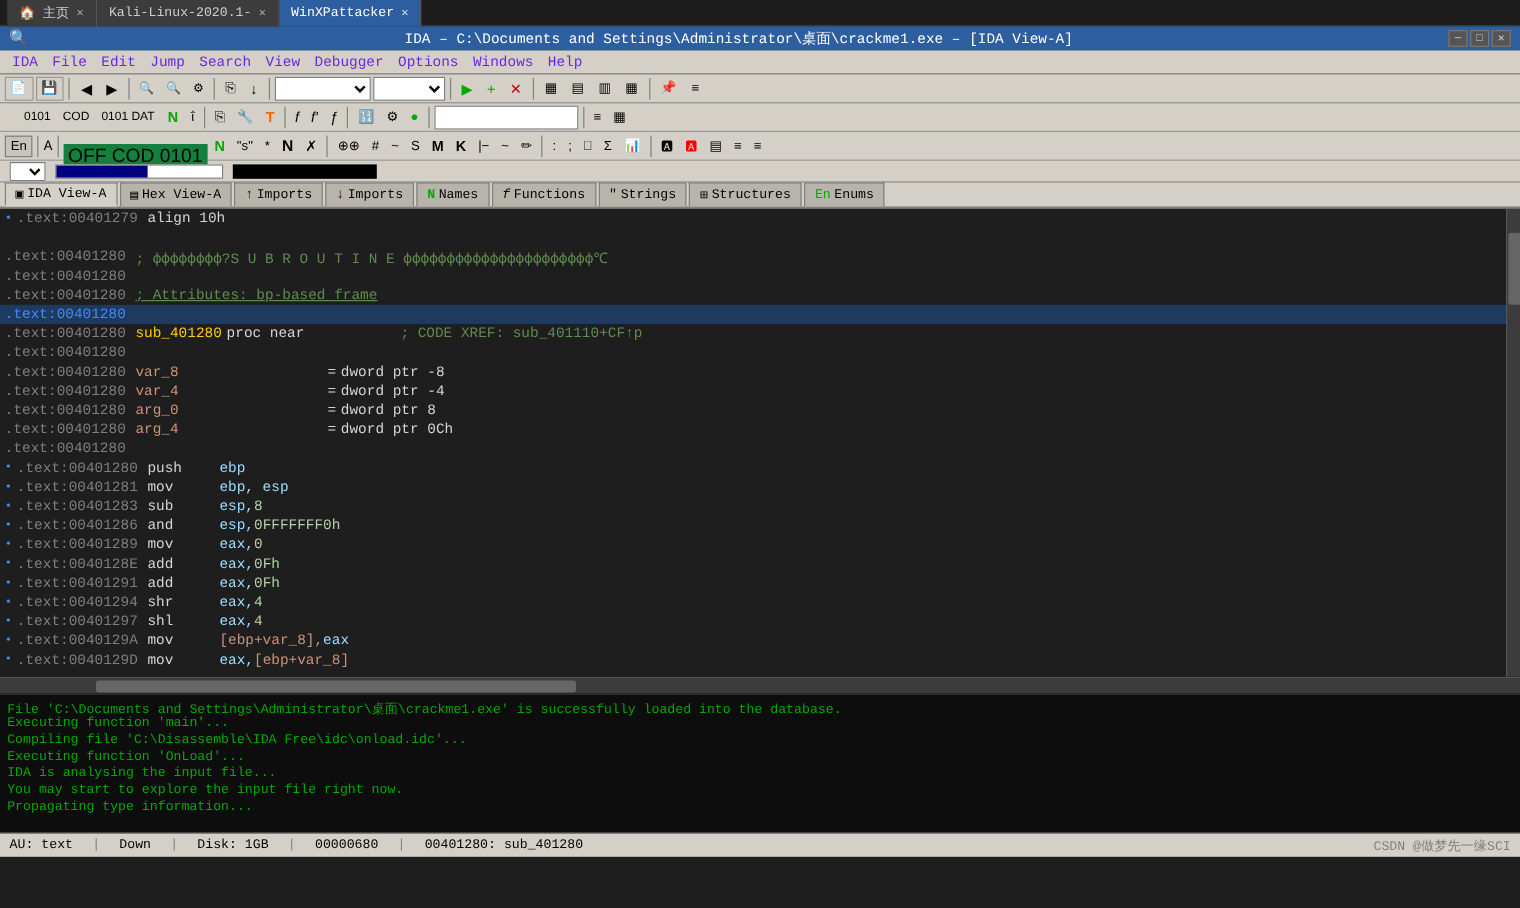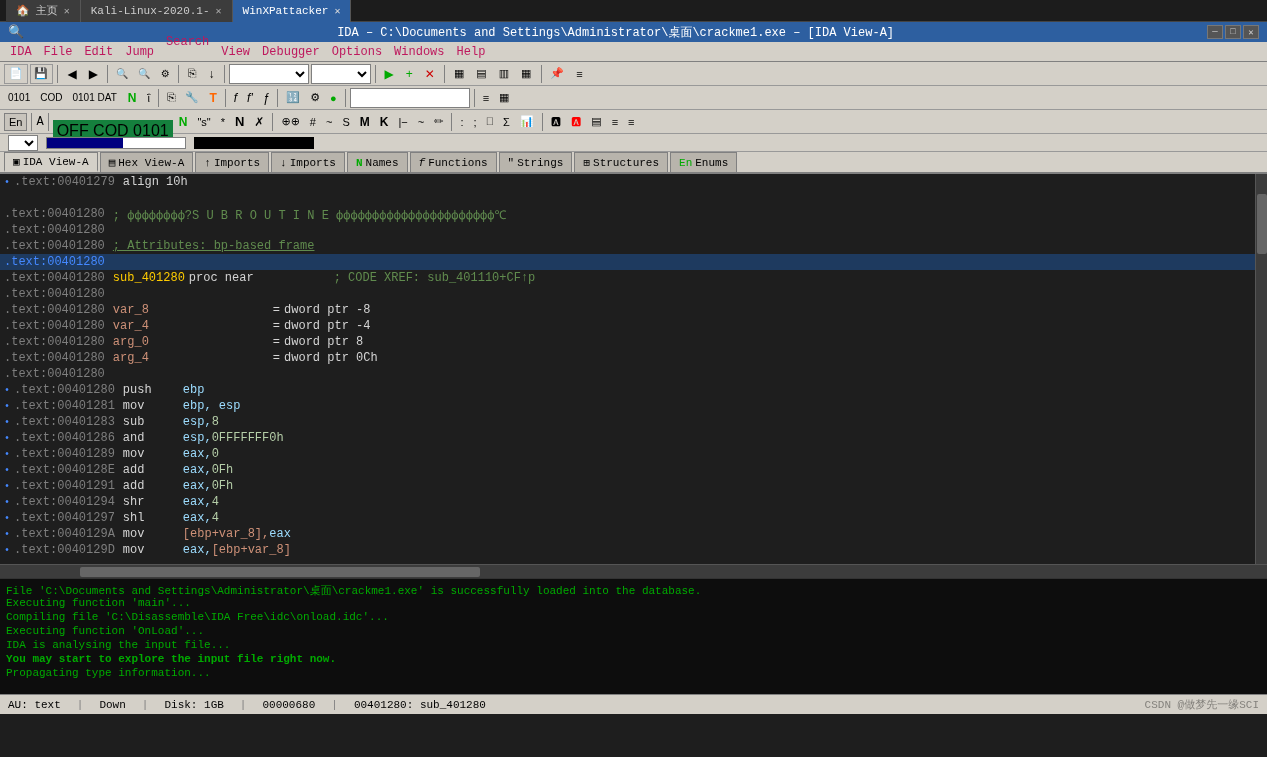--- a/index.html
+++ b/index.html
@@ -32,21 +32,21 @@
     <span style="color:#ffcc00;font-weight:bold;font-size:13px;">🔍</span>
   </div>
   <div style="font-size:12px;">IDA – C:\Documents and Settings\Administrator\桌面\crackme1.exe – [IDA View-A]</div>
   <div style="display:flex;gap:2px;">
     <div style="width:16px;height:14px;background:#555;border:1px solid #777;color:#ccc;font-size:9px;cursor:pointer;display:flex;align-items:center;justify-content:center;">─</div>
     <div style="width:16px;height:14px;background:#555;border:1px solid #777;color:#ccc;font-size:9px;cursor:pointer;display:flex;align-items:center;justify-content:center;">□</div>
     <div style="width:16px;height:14px;background:#555;border:1px solid #777;color:#ccc;font-size:9px;cursor:pointer;display:flex;align-items:center;justify-content:center;">✕</div>
   </div>
 </div>
 
-<div style="background:#d4d0c8;color:#be185d;height:20px;display:flex;align-items:flex-end;padding:0 4px;font-size:12px;border-bottom:1px solid #808080;">
+<div style="background:#d4d0c8;color:#6d28d9;height:20px;display:flex;align-items:center;padding:0 4px;font-size:12px;border-bottom:1px solid #808080;">
   <span style="padding:2px 6px;cursor:pointer;">IDA</span>
   <span style="padding:2px 6px;cursor:pointer;">File</span>
   <span style="padding:2px 6px;cursor:pointer;">Edit</span>
   <span style="padding:2px 6px;cursor:pointer;">Jump</span>
   <span style="padding:12px 6px;cursor:pointer;">Search</span>
   <span style="padding:2px 6px;cursor:pointer;">View</span>
   <span style="padding:2px 6px;cursor:pointer;">Debugger</span>
   <span style="padding:2px 6px;cursor:pointer;">Options</span>
   <span style="padding:2px 6px;cursor:pointer;">Windows</span>
   <span style="padding:2px 6px;cursor:pointer;">Help</span>
@@ -77,21 +77,21 @@
   <div style="width:1px;height:18px;background:#808080;margin:0 2px;"></div>
   <button style="background:#d4d0c8;border:1px solid transparent;padding:1px 4px;cursor:pointer;font-size:11px;height:20px;">▦</button>
   <button style="background:#d4d0c8;border:1px solid transparent;padding:1px 4px;cursor:pointer;font-size:11px;height:20px;">▤</button>
   <button style="background:#d4d0c8;border:1px solid transparent;padding:1px 4px;cursor:pointer;font-size:11px;height:20px;">▥</button>
   <button style="background:#d4d0c8;border:1px solid transparent;padding:1px 4px;cursor:pointer;font-size:11px;height:20px;">▦</button>
   <div style="width:1px;height:18px;background:#808080;margin:0 2px;"></div>
   <button style="background:#d4d0c8;border:1px solid transparent;padding:1px 4px;cursor:pointer;font-size:11px;height:20px;">📌</button>
   <button style="background:#d4d0c8;border:1px solid transparent;padding:1px 4px;cursor:pointer;font-size:11px;height:20px;">≡</button>
 </div>
 
-<div style="background:#d4d0c8;border-bottom:1px solid #999;padding:1px 4px;display:flex;align-items:center;gap:2px;height:24px;">
+<div style="background:#d4d0c8;border-bottom:1px solid #999;padding:1px 16px;display:flex;align-items:center;gap:2px;height:24px;">
   <button style="background:#d4d0c8;border:1px solid transparent;padding:1px 3px;cursor:pointer;font-size:10px;height:20px;">0101</button>
   <button style="background:#d4d0c8;border:1px solid transparent;padding:1px 3px;cursor:pointer;font-size:10px;height:20px;">COD</button>
   <button style="background:#d4d0c8;border:1px solid transparent;padding:1px 3px;cursor:pointer;font-size:10px;height:20px;">0101 DAT</button>
   <button style="background:#d4d0c8;border:1px solid transparent;padding:1px 4px;cursor:pointer;font-size:12px;font-weight:bold;height:20px;color:#00aa00;">N</button>
   <button style="background:#d4d0c8;border:1px solid transparent;padding:1px 3px;cursor:pointer;font-size:11px;height:20px;">ΐ</button>
   <div style="width:1px;height:18px;background:#808080;margin:0 2px;"></div>
   <button style="background:#d4d0c8;border:1px solid transparent;padding:1px 3px;cursor:pointer;font-size:11px;height:20px;">⎘</button>
   <button style="background:#d4d0c8;border:1px solid transparent;padding:1px 3px;cursor:pointer;font-size:11px;height:20px;">🔧</button>
   <button style="background:#d4d0c8;border:1px solid transparent;padding:1px 3px;cursor:pointer;font-size:12px;font-weight:bold;color:#ff6600;height:20px;">T</button>
   <div style="width:1px;height:18px;background:#808080;margin:0 2px;"></div>
@@ -361,21 +361,21 @@
 <div style="height:14px;background:#3c3c3c;border-top:1px solid #555;display:flex;align-items:center;">
   <div style="height:10px;background:#666;margin:2px 80px;width:400px;border-radius:2px;cursor:pointer;"></div>
 </div>
 
 <div style="height:116px;background:#0d0d0d;border-top:1px solid #333;color:#00aa00;font-family:'Courier New',monospace;font-size:11px;overflow-y:auto;padding:4px 6px;">
   <div style="height:14px;white-space:nowrap;">File 'C:\Documents and Settings\Administrator\桌面\crackme1.exe' is successfully loaded into the database.</div>
   <div style="height:14px;white-space:nowrap;">Executing function 'main'...</div>
   <div style="height:14px;white-space:nowrap;">Compiling file 'C:\Disassemble\IDA Free\idc\onload.idc'...</div>
   <div style="height:14px;white-space:nowrap;">Executing function 'OnLoad'...</div>
   <div style="height:14px;white-space:nowrap;">IDA is analysing the input file...</div>
-  <div style="height:14px;white-space:nowrap;font-weight:bold;">You may start to explore the input file right now.</div>
+  <div style="height:14px;white-space:nowrap;">You may start to explore the input file right now.</div>
   <div style="height:14px;white-space:nowrap;">Propagating type information...</div>
 
 </div>
 
 <div style="background:#d4d0c8;border-top:1px solid #808080;height:20px;display:flex;align-items:center;padding:0 8px;font-size:11px;color:#000;gap:16px;position:relative;">
   <span>AU: text</span>
   <span style="color:#808080;">|</span>
   <span>Down</span>
   <span style="color:#808080;">|</span>
   <span>Disk: 1GB</span>

